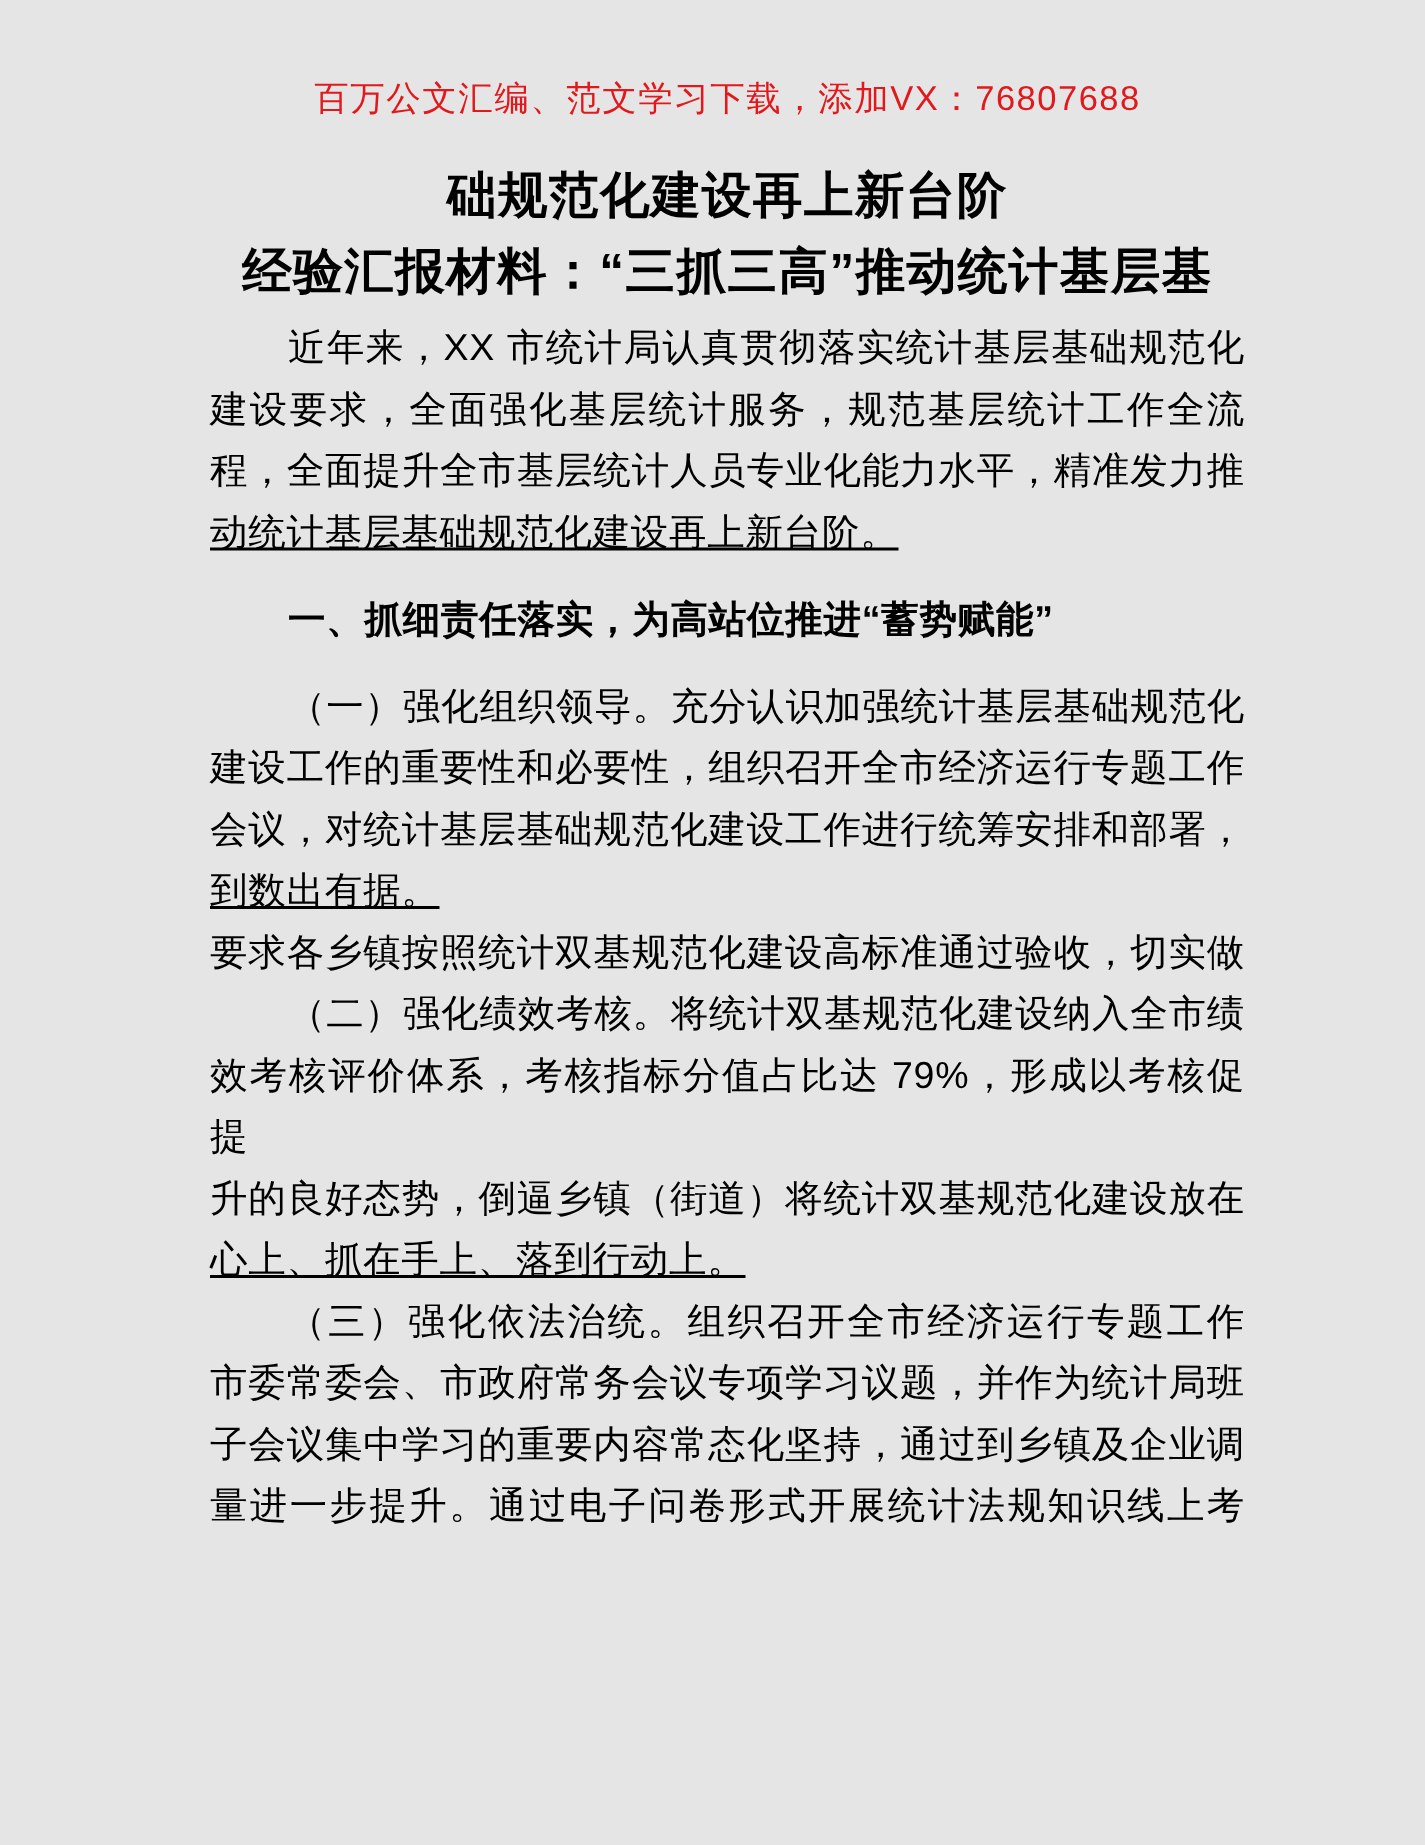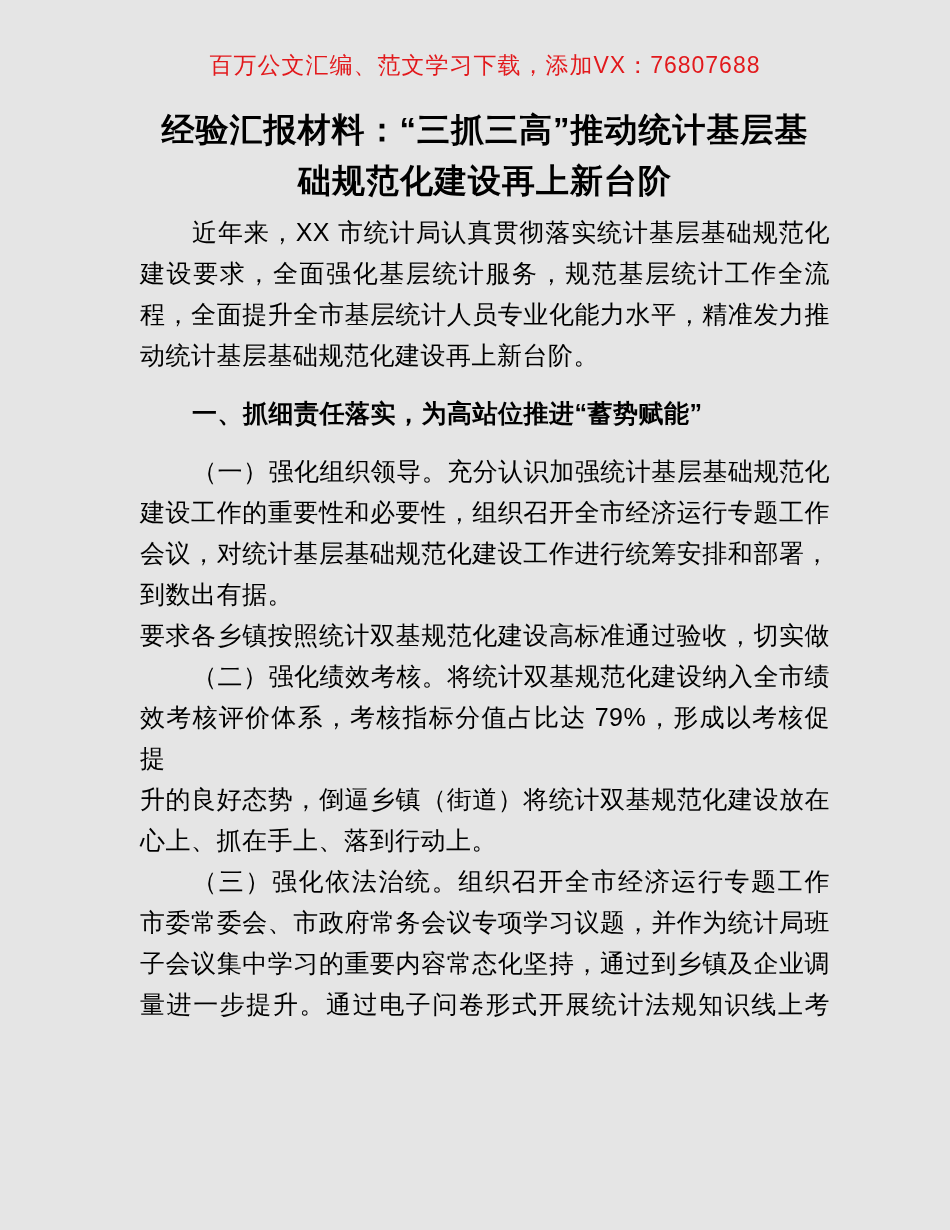--- a/index.html
+++ b/index.html
@@ -48,39 +48,40 @@
     line-height: 41px;
     text-align: justify;
     text-align-last: justify;
     letter-spacing: 0.5px;
   }
   .line.first {
     text-indent: 52px;
   }
   .line.endline {
     text-align-last: left;
+    text-decoration: underline;
   }
   .heading {
     font-size: 25px;
     line-height: 41px;
     font-weight: bold;
     text-indent: 52px;
     margin: 17px 0;
     letter-spacing: 0.5px;
   }
 </style>
 </head>
 <body>
 
 <div class="page">
   <div class="notice">百万公文汇编、范文学习下载，添加VX：76807688</div>
 
   <h1 class="doc-title">
+      <span class="title-line">础规范化建设再上新台阶</span>
       <span class="title-line">经验汇报材料：“三抓三高”推动统计基层基</span>
-      <span class="title-line">础规范化建设再上新台阶</span>
     </h1>
 
   <div class="doc-body">
       <div class="para">
         <div class="line first">近年来，XX 市统计局认真贯彻落实统计基层基础规范化</div>
         <div class="line">建设要求，全面强化基层统计服务，规范基层统计工作全流</div>
         <div class="line">程，全面提升全市基层统计人员专业化能力水平，精准发力推</div>
         <div class="line endline">动统计基层基础规范化建设再上新台阶。</div>
       </div>
       <div class="heading">一、抓细责任落实，为高站位推进“蓄势赋能”</div>

